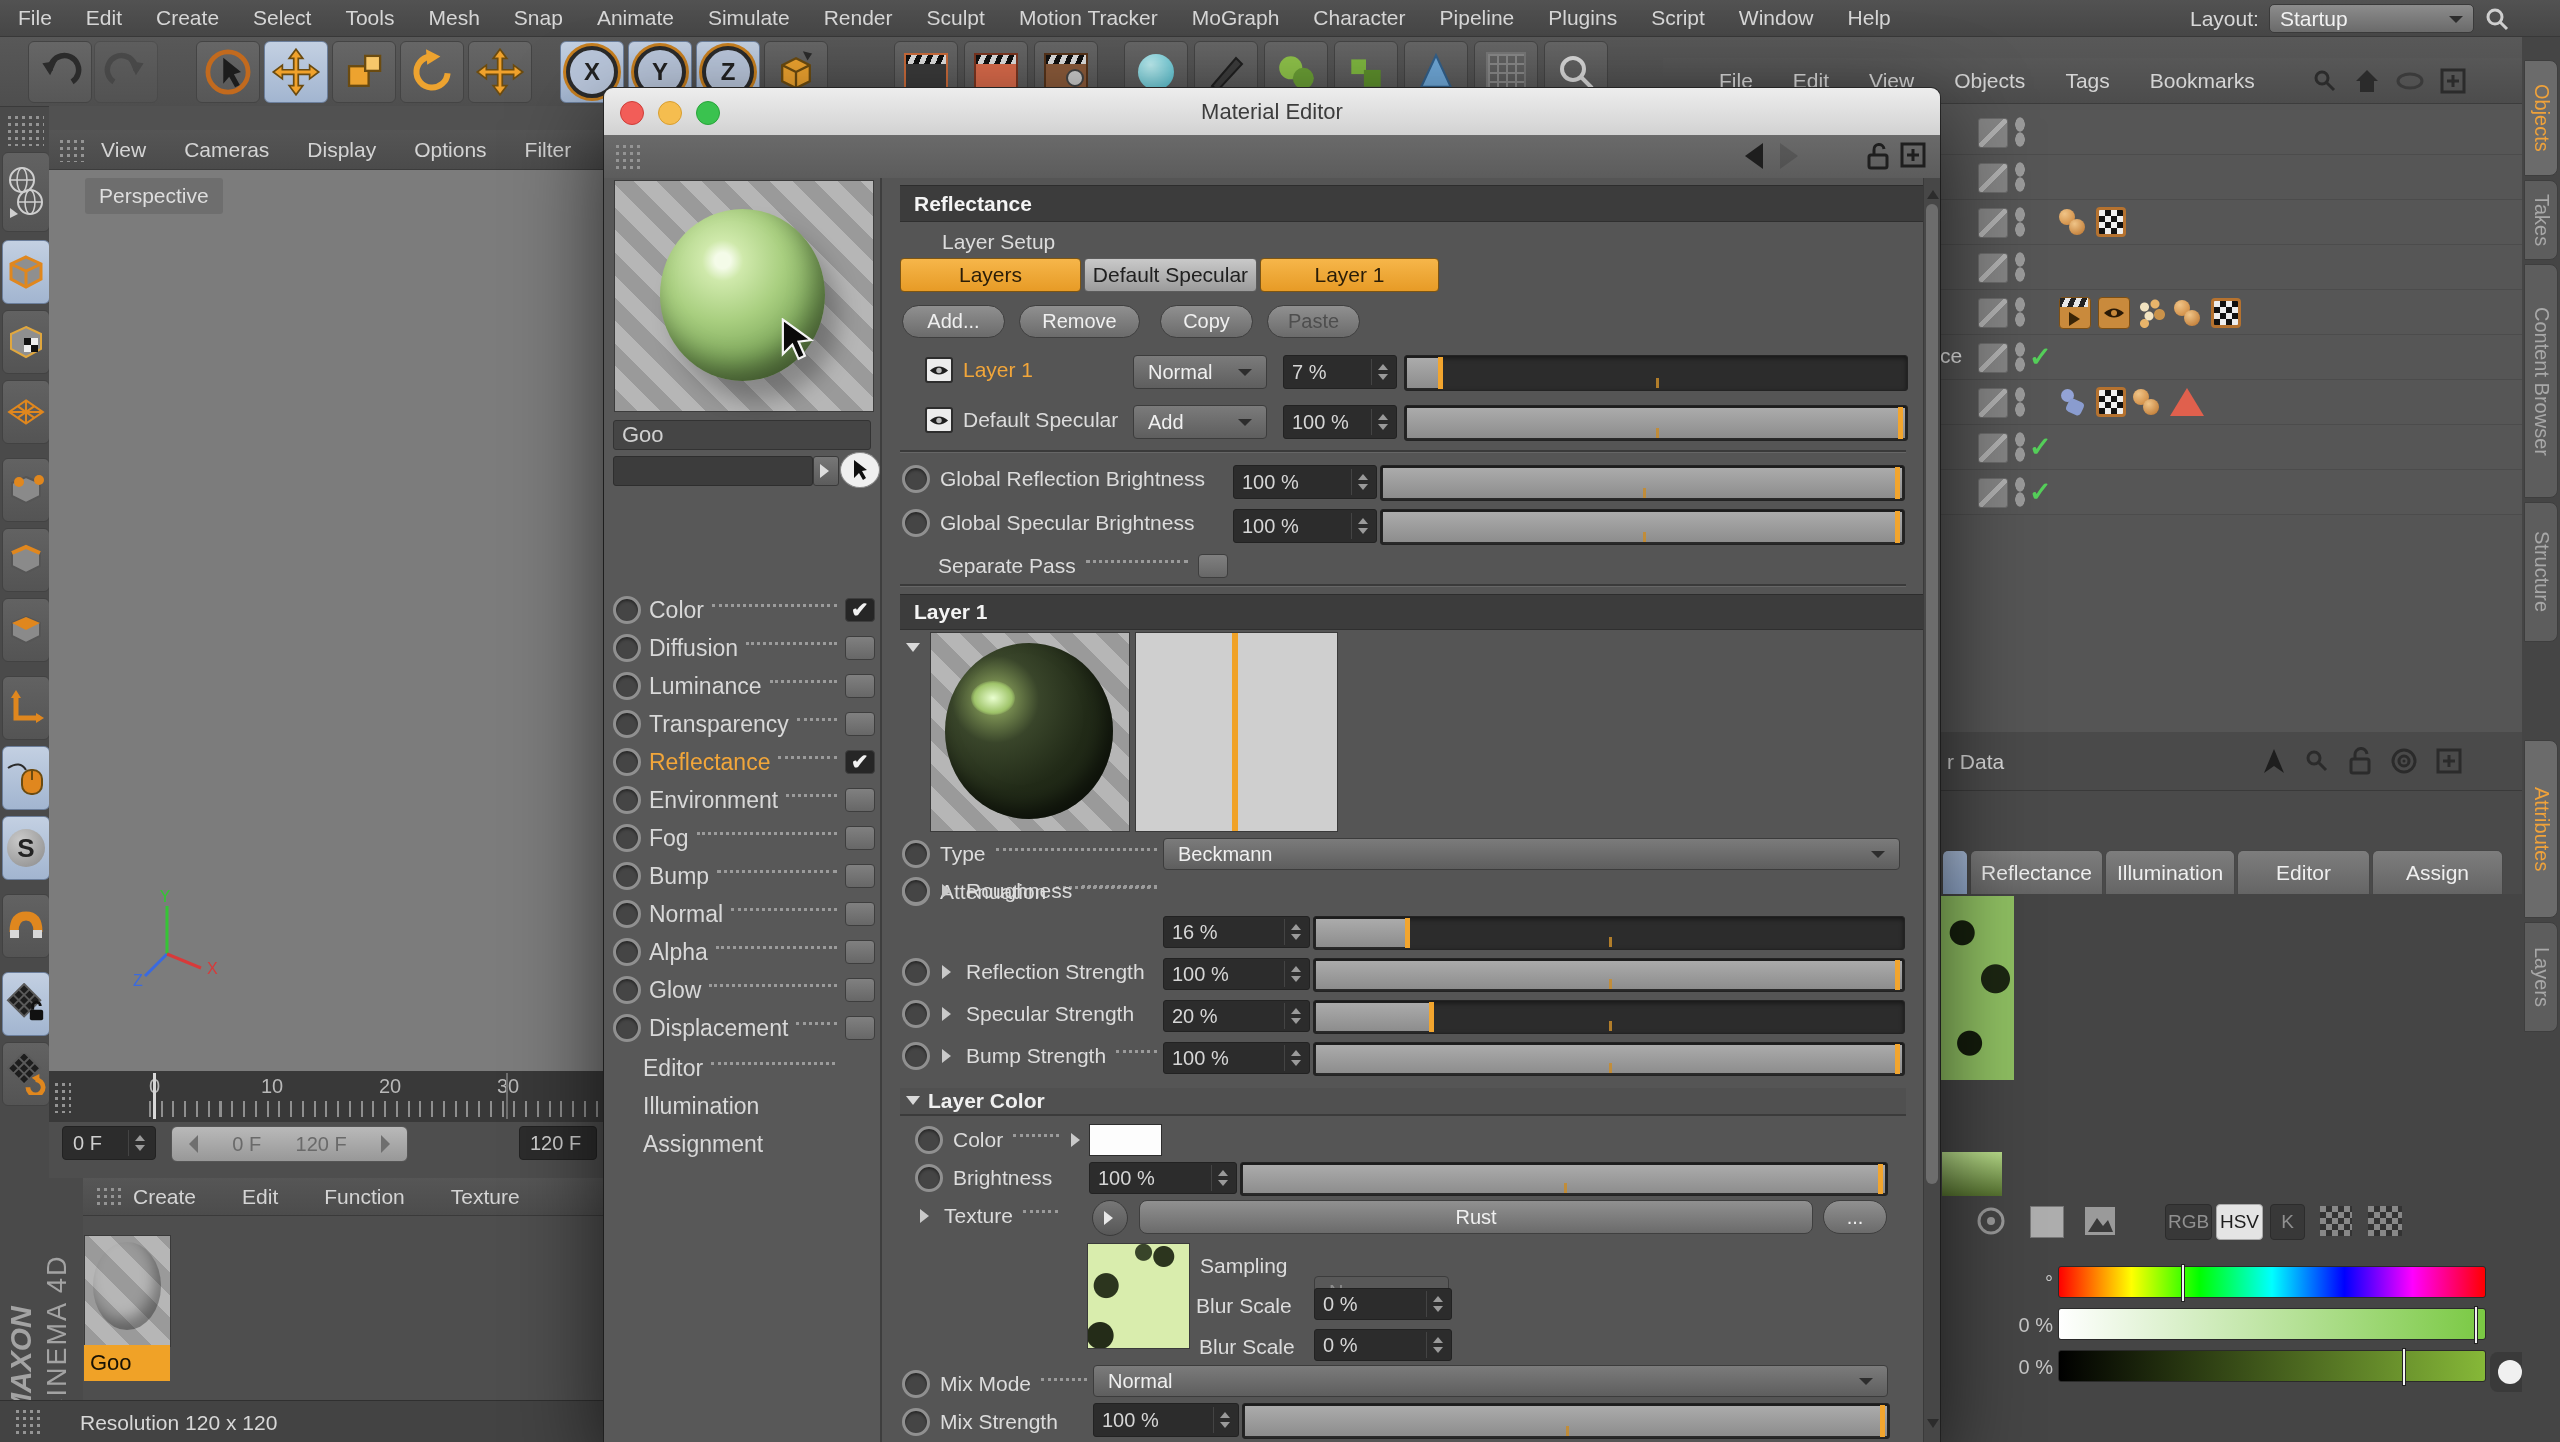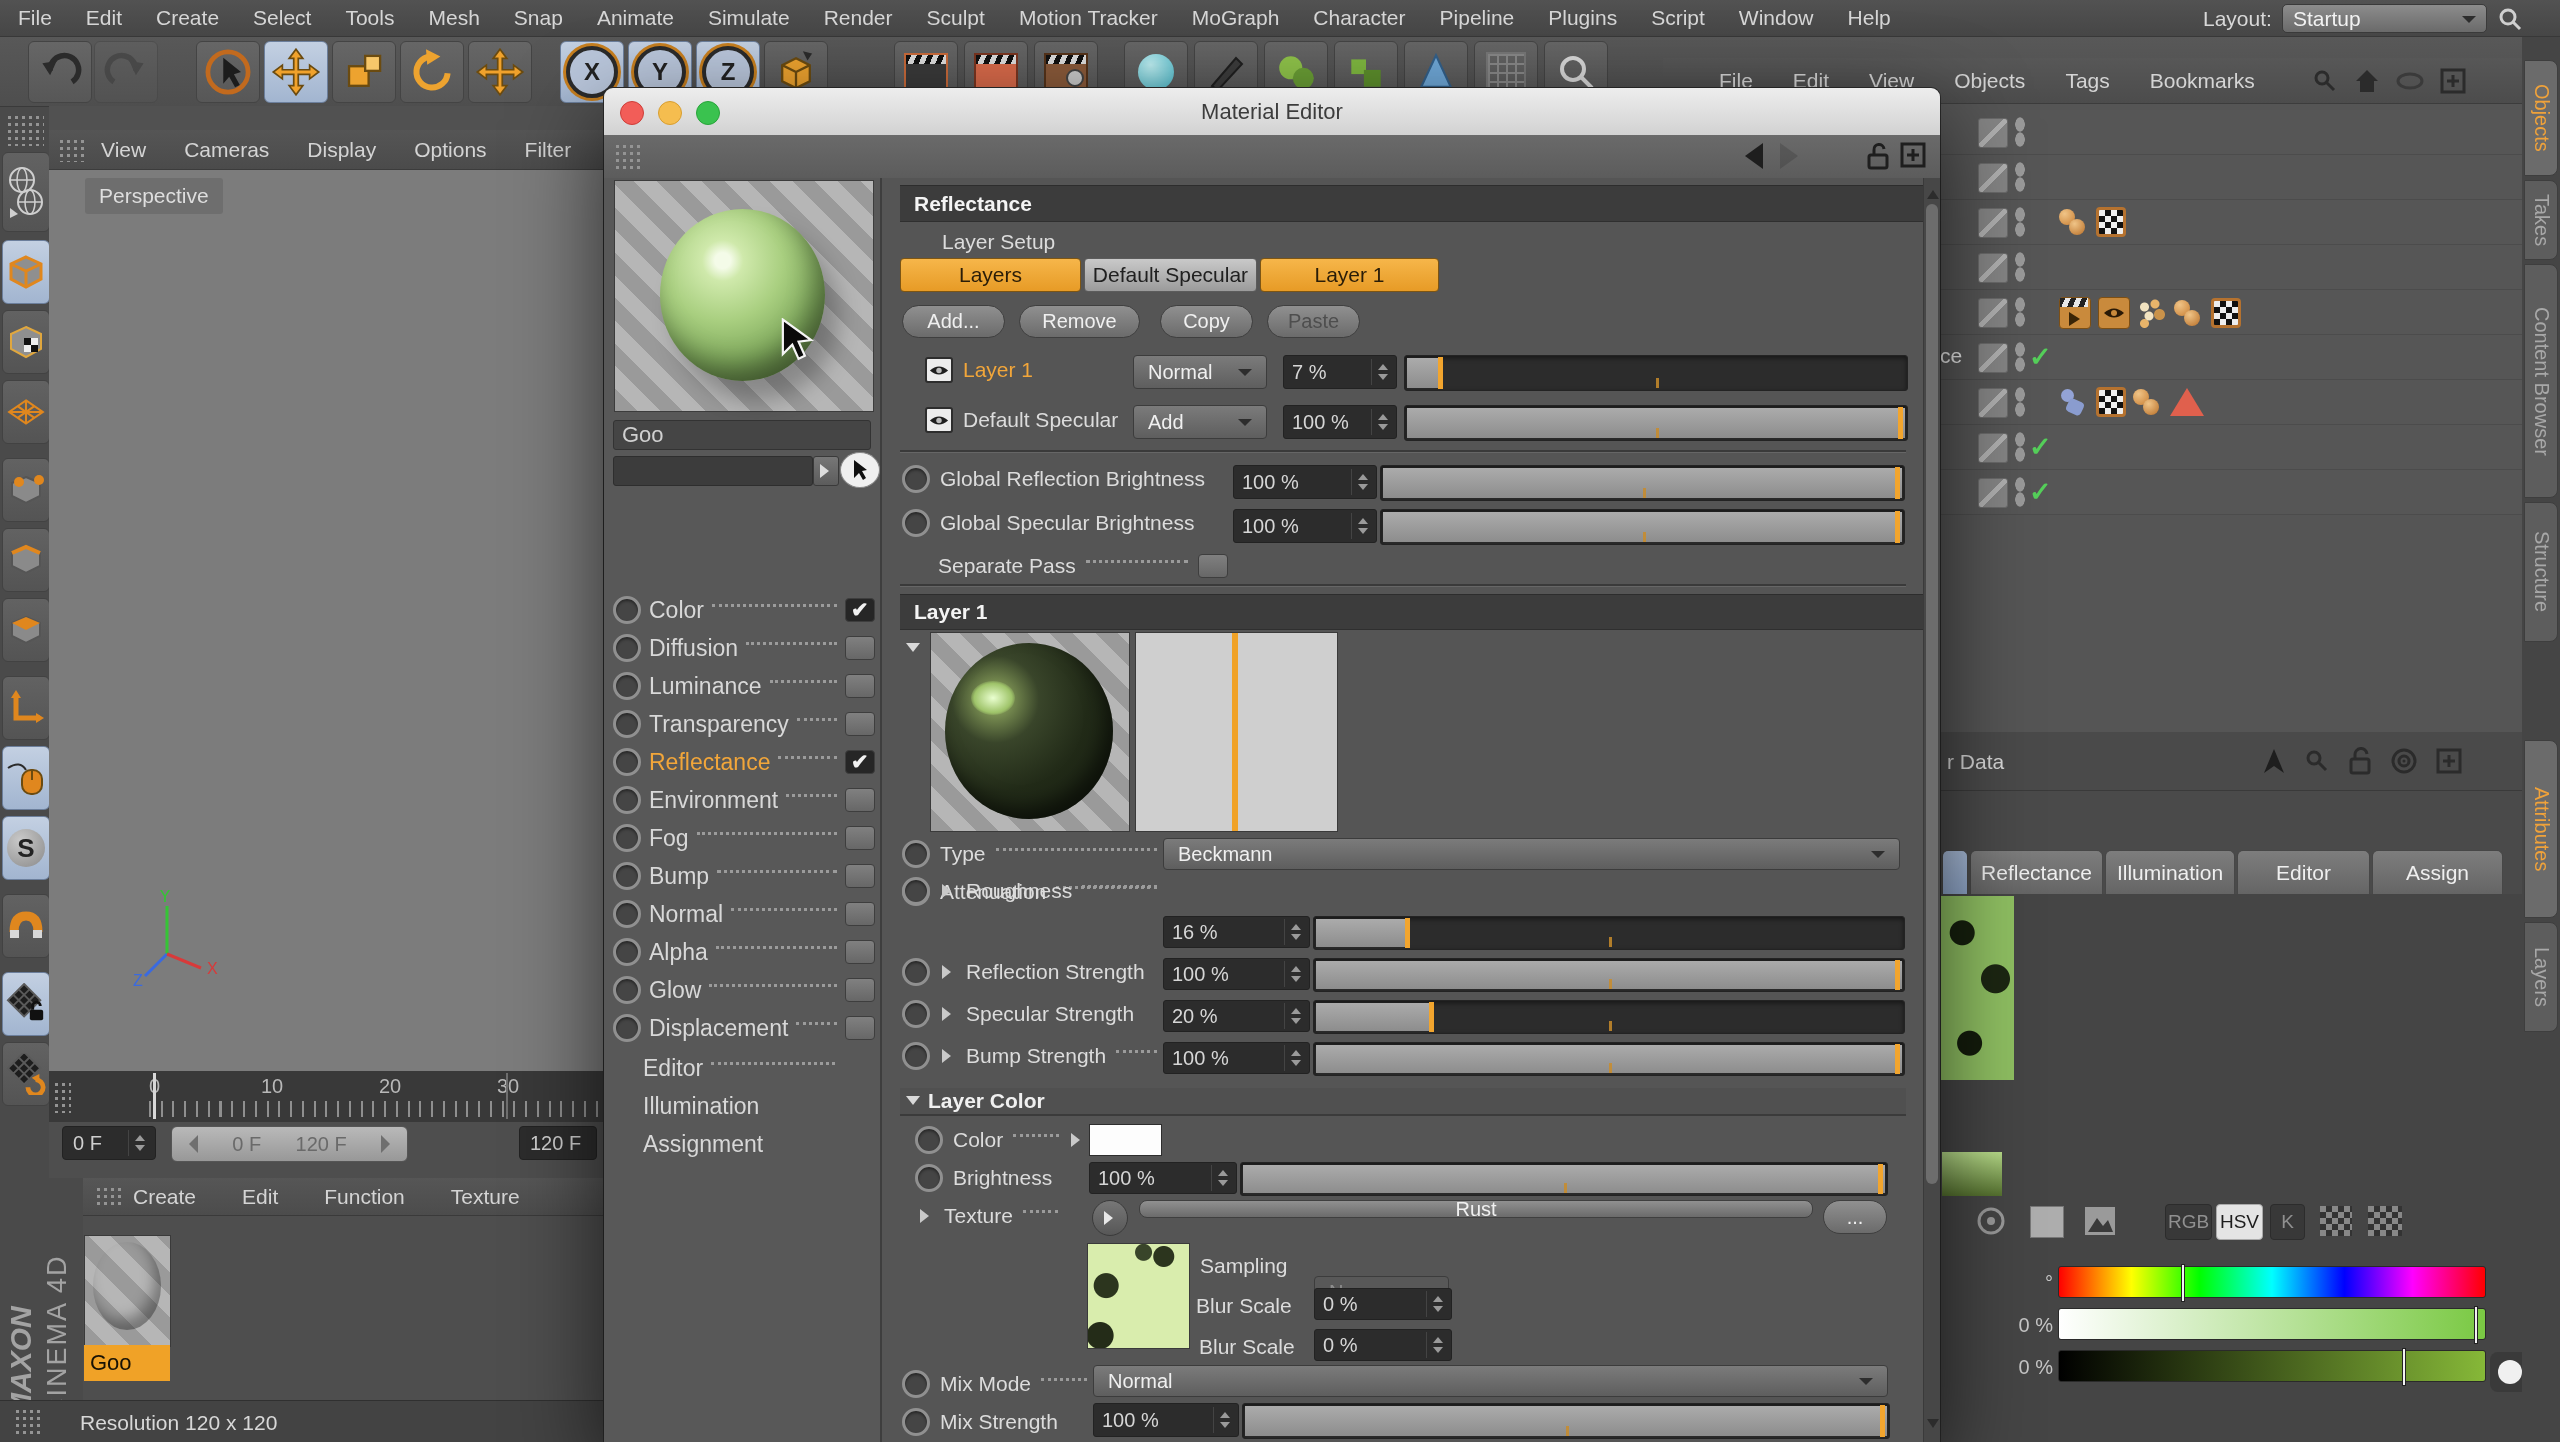--- a/index.html
+++ b/index.html
@@ -1,19 +1,19 @@
 <!DOCTYPE html>
 <html><head>
 <meta charset="utf-8">
 <style>
   html,body{margin:0;padding:0;background:#2e2e2e;font-family:"Liberation Sans",sans-serif;}
   #stage{position:relative;width:2560px;height:1442px;background:#4a4a4a;overflow:hidden;
          font-family:"Liberation Sans",sans-serif;-webkit-font-smoothing:antialiased;}
   .r{position:absolute;}
-  .txt{color:#d8d8d8;font-size:21px;line-height:1;margin-left:13px;}
+  .txt{color:#d8d8d8;font-size:21px;line-height:1;}
   .grip{background-image:radial-gradient(#949494 1.6px,transparent 1.7px);background-size:7px 7px;}
 
   
   #menubar{left:0;top:0;width:2560px;height:37px;background:linear-gradient(#525252,#464646);
            border-bottom:1px solid #383838;display:flex;align-items:center;gap:34px;padding-left:18px;box-sizing:border-box;}
   #menubar span{color:#d6d6d6;font-size:21px;}
   #layoutwrap{left:2190px;top:3px;width:360px;height:31px;display:flex;align-items:center;gap:10px;}
   #layoutdd{width:205px;height:29px;background:linear-gradient(#8c8c8c,#6a6a6a);border:1px solid #3a3a3a;border-radius:5px;
             display:flex;align-items:center;padding:0 10px;box-sizing:border-box;color:#f2f2f2;font-size:21px;}
   .car{margin-left:auto;width:0;height:0;border:7px solid transparent;border-top-color:#2d2d2d;transform:translateY(4px);}
@@ -1085,21 +1085,21 @@
       </div>
 
       <div class="prow" style="left:36px;top:1026px;width:140px">
         <span class="tri-r"></span>
         <span class="plabel">Texture</span>
         <span class="lead"></span>
       </div>
       <div class="r" style="left:210px;top:1022px;width:34px;height:34px;border-radius:50%;background:linear-gradient(#777,#575757);border:1px solid #3a3a3a;display:flex;align-items:center;justify-content:center">
         <span class="tri-r" style="border-left-color:#e8e8e8"></span>
       </div>
-      <div class="pill" style="left:257px;top:1022px;width:674px;height:18px;border-radius:8px">
+      <div class="pill" style="left:257px;top:1022px;width:674px;height:34px;border-radius:8px">
         <span>Rust</span>
       </div>
       <div class="pill" style="left:941px;top:1022px;width:64px;height:34px">
         <span>...</span>
       </div>
 
       <div class="r" style="left:205px;top:1065px;width:101px;height:104px;border:1px solid #3a3a3a;background:
            radial-gradient(circle at 75% 12%,#2c351e 10px,transparent 11px),
            radial-gradient(circle at 18% 40%,#2c351e 12px,transparent 13px),
            radial-gradient(circle at 12% 88%,#242c18 13px,transparent 14px),

